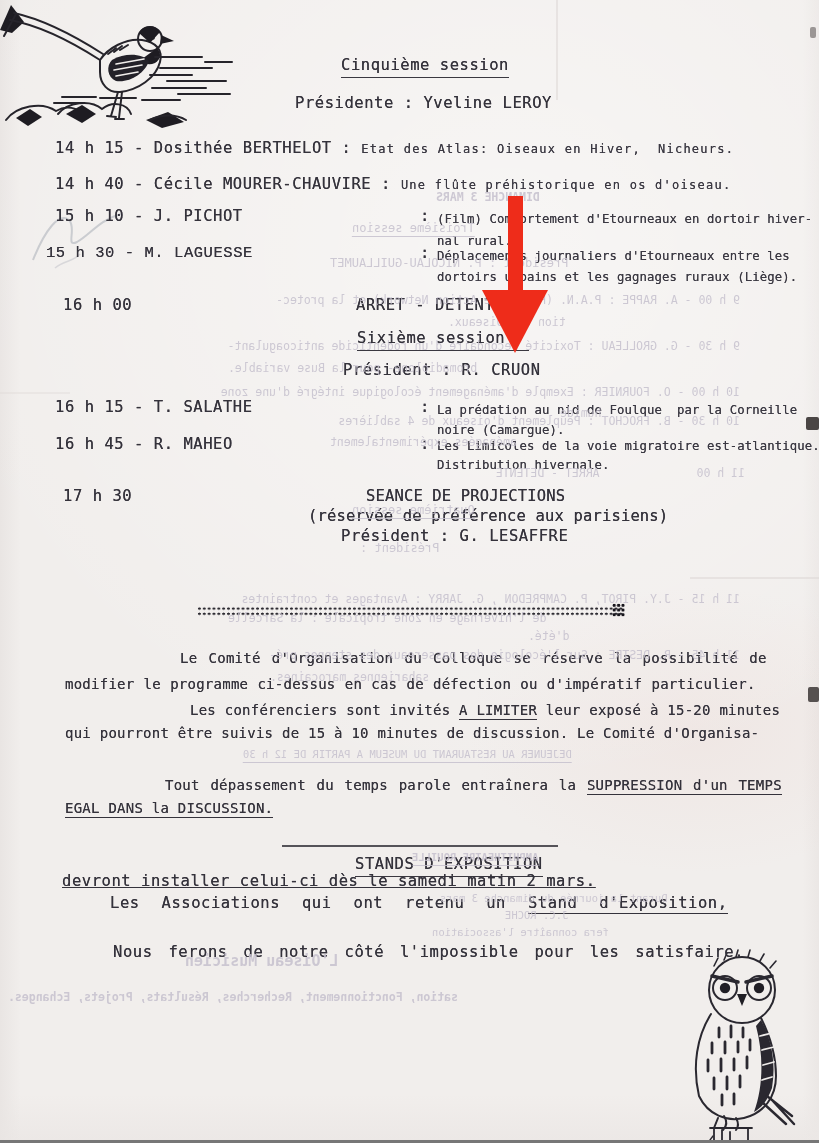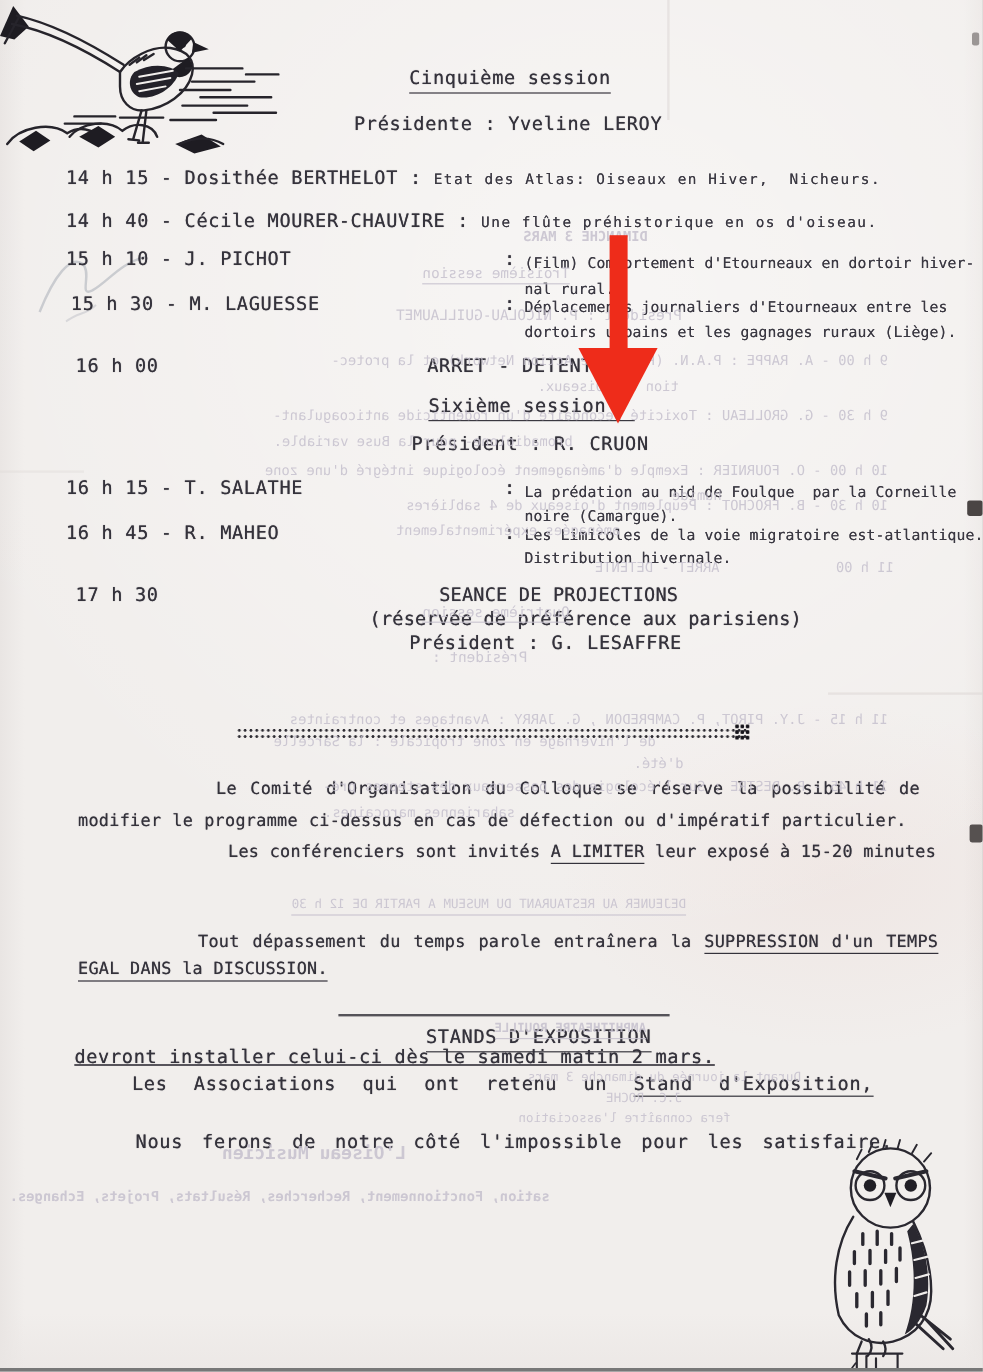--- a/index.html
+++ b/index.html
@@ -125,35 +125,36 @@
     <div class="tline pica" style="left: 341px; top: 528px;"><span class="">Président : G. LESAFFRE</span></div>
     <div class="tline pica ublock" style="left: 355px; top: 856px;"><span class="">STANDS D'EXPOSITION</span></div>
     <div class="tline pica" style="left: 62px; top: 873px; text-decoration: underline;"><span class="">devront installer celui-ci dès le samedi matin 2 mars.</span></div>
     <div class="tline pica" style="left: 113px; top: 944px; word-spacing: 6px;"><span class="">Nous ferons de notre côté l'impossible pour les satisfaire.</span></div>
     <div class="tline " style="left: 55px; top: 139px;"><span class="pica">14 h 15 - Dosithée BERTHELOT</span><span class="pica"> : </span><span class="ew">Etat des Atlas: Oiseaux en Hiver,  Nicheurs.</span></div>
     <div class="tline " style="left: 55px; top: 175px;"><span class="pica">14 h 40 - Cécile MOURER-CHAUVIRE</span><span class="pica"> : </span><span class="ew">Une flûte préhistorique en os d'oiseau.</span></div>
     <div class="tline pica" style="left: 55px; top: 208px;"><span class="">15 h 10 - J. PICHOT</span></div>
     <div class="tline pica" style="left: 420px; top: 208px;"><span class="">:</span></div>
     <div class="tline el" style="left: 437px; top: 209px; line-height: 21.5px;"><span class="">(Film) Comportement d'Etourneaux en dortoir hiver-
 nal rural.</span></div>
-    <div class="tline pica" style="left: 59px; top: 245px;"><span class="">15 h 30 - M. LAGUESSE</span></div>
+    <div class="tline pica" style="left: 46px; top: 245px; font-family: Liberation Mono, monospace;"><span class="">15 h 30 - M. LAGUESSE</span></div>
     <div class="tline pica" style="left: 420px; top: 245px;"><span class="">:</span></div>
     <div class="tline el" style="left: 437px; top: 246px; line-height: 21px;"><span class="">Déplacements journaliers d'Etourneaux entre les
 dortoirs urbains et les gagnages ruraux (Liège).</span></div>
     <div class="tline pica" style="left: 55px; top: 399px;"><span class="">16 h 15 - T. SALATHE</span></div>
     <div class="tline pica" style="left: 420px; top: 399px;"><span class="">:</span></div>
     <div class="tline el" style="left: 437px; top: 400px; line-height: 20px;"><span class="">La prédation au nid de Foulque  par la Corneille
 noire (Camargue).</span></div>
     <div class="tline pica" style="left: 55px; top: 436px;"><span class="">16 h 45 - R. MAHEO</span></div>
     <div class="tline pica" style="left: 420px; top: 436px;"><span class="">:</span></div>
     <div class="tline el" style="left: 437px; top: 437px; line-height: 18.5px;"><span class="">Les Limicoles de la voie migratoire est-atlantique.
 Distribution hivernale.</span></div>
     <div class="tline ep" style="left: 65px; top: 677px; word-spacing: 0.5px;"><span class="">modifier le programme ci-dessus en cas de défection ou d'impératif particulier.</span></div>
     <div class="tline ep" style="left: 180px; top: 651px; word-spacing: 2.5px;"><span class="">Le Comité d'Organisation du Colloque se réserve la possibilité de</span></div>
     <div class="tline ep" style="left: 190px; top: 703px;"><span class="">Les conférenciers sont invités </span><span class="u ">A LIMITER</span><span class=""> leur exposé à 15-20 minutes</span></div>
+    <div class="tline ep" style="left: 65px; top: 726px;"><span class="">qui pourront être suivis de 15 à 10 minutes de discussion. Le Comité d'Organisa-</span></div>
     <div class="tline ep" style="left: 165px; top: 778px; word-spacing: 2px;"><span class="">Tout dépassement du temps parole entraînera la </span><span class="u ">SUPPRESSION d'un TEMPS</span></div>
     <div class="tline ep" style="left: 65px; top: 801px;"><span class="u ">EGAL DANS la DISCUSSION.</span></div>
     <div class="tline pica" style="left: 110px; top: 895px; word-spacing: 12px;"><span class="">Les Associations qui ont retenu un </span><span class="u ">Stand d'Exposition,</span></div>
     <div class="tline bleed bb" style="left: 436px; top: 191px; font-size: 11.5px;"><span class="">DIMANCHE 3 MARS</span></div>
     <div class="tline bleed bu" style="left: 352px; top: 222px; font-size: 12px;"><span class="">Troisième session</span></div>
     <div class="tline bleed" style="left: 330px; top: 257px; font-size: 12px;"><span class="">Président : P. NICOLAU-GUILLAUMET</span></div>
     <div class="tline bleed brow" style="left: 85px; top: 294px; width: 655px; font-size: 11.5px;"><span class="">9 h 00 - A. RAPPE : P.A.N. (Pesticide Action Network) et la protec-</span></div>
     <div class="tline bleed" style="left: 448px; top: 316px; font-size: 11.5px;"><span class="">tion des Oiseaux.</span></div>
     <div class="tline bleed brow" style="left: 85px; top: 340px; width: 655px; font-size: 11.5px;"><span class="">9 h 30 - G. GROLLEAU : Toxicité secondaire d'un rodenticide anticoagulant-</span></div>
     <div class="tline bleed" style="left: 228px; top: 362px; font-size: 11.5px;"><span class="">bromadiolone- pour la Buse variable.</span></div>

